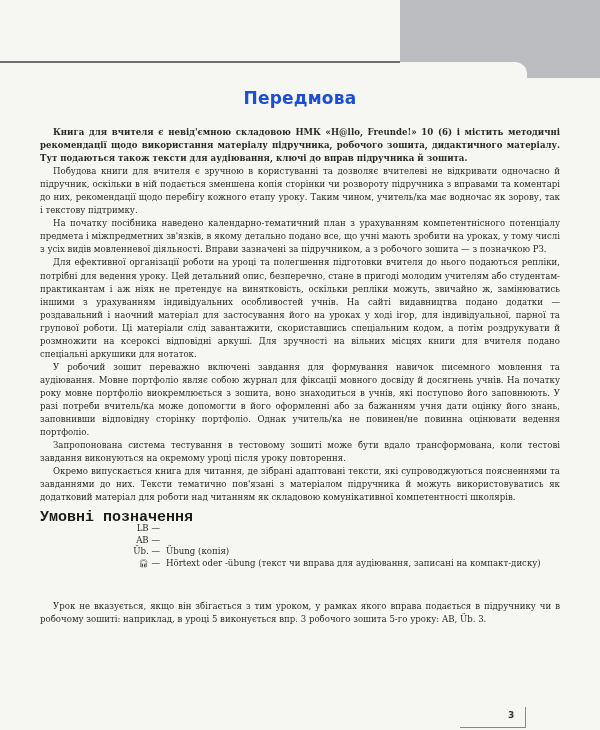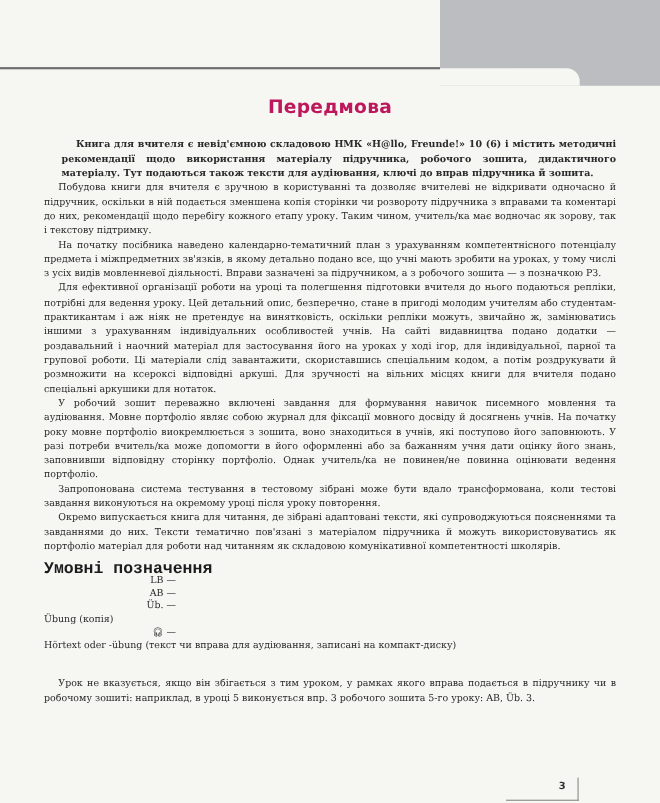--- a/index.html
+++ b/index.html
@@ -17,45 +17,45 @@
     position:absolute; left:400px; top:62px; width:127px; height:16px;
     background:#f6f6f3; border-top-right-radius:12px;
   }
   .header-line {
     position:absolute; left:0; top:61px; width:400px; height:2px;
     background:#6e6e70;
   }
   .page-title {
     position:absolute; top:88px; left:0; width:600px; text-align:center;
     font-family:"DejaVu Sans", sans-serif; font-weight:bold;
-    font-size:17px; color:#be185d; letter-spacing:0.2px;
+    font-size:17px; color:#1d4ed8; letter-spacing:0.2px;
   }
   .body-text {
     position:absolute; left:40px; top:126px; width:520px;
     font-size:8.6px; line-height:13.05px; text-align:justify;
   }
   .body-text p { margin:0; text-indent:13px; }
-  .body-text p.first { font-weight:bold;margin-left:16px; }
+  .body-text p.first { font-weight:bold; }
   .legend-title {
     position:absolute; left:40px; top:509px;
     font-family:Liberation Mono, monospace; font-weight:bold; font-size:15px; color:#1b1b1b;
   }
   .legend {
     position:absolute; left:40px; top:523px; width:520px;
     font-size:8.6px; line-height:11.6px;
   }
-  .legend-row { display:flex;flex-direction:column; }
+  .legend-row { display:flex; }
   .legend-key { width:126px; text-align:right; padding-right:6px; box-sizing:border-box; white-space:nowrap; }
   .legend-val { flex:1; }
   .headphones { font-family:"DejaVu Sans", sans-serif; font-size:8px; }
   .notes {
     position:absolute; left:40px; top:600px; width:520px;
     font-size:8.6px; line-height:13px; text-align:justify;
   }
-  .notes p { margin:16px 0 2px 0; text-indent:13px; }
+  .notes p { margin:0 0 2px 0; text-indent:13px; }
   .page-num {
     position:absolute; left:508px; top:710px;
     font-family:"DejaVu Sans", sans-serif; font-weight:bold; font-size:9px; color:#333;
   }
   .page-bracket-v { position:absolute; left:525px; top:707px; width:1px; height:21px; background:#888; }
   .page-bracket-h { position:absolute; left:460px; top:727px; width:66px; height:1px; background:#888; }
 </style>
 </head>
 <body>
 
@@ -64,22 +64,22 @@
 <div class="header-line"></div>
 
 <div class="page-title">Передмова</div>
 
 <div class="body-text">
   <p class="first">Книга для вчителя є невід'ємною складовою НМК «H@llo, Freunde!» 10 (6) і містить методичні рекомендації щодо використання матеріалу підручника, робочого зошита, дидактичного матеріалу. Тут подаються також тексти для аудіювання, ключі до вправ підручника й зошита.</p>
   <p>Побудова книги для вчителя є зручною в користуванні та дозволяє вчителеві не відкривати одночасно й підручник, оскільки в ній подається зменшена копія сторінки чи розвороту підручника з вправами та коментарі до них, рекомендації щодо перебігу кожного етапу уроку. Таким чином, учитель/ка має водночас як зорову, так і текстову підтримку.</p>
   <p>На початку посібника наведено календарно-тематичний план з урахуванням компетентнісного потенціалу предмета і міжпредметних зв'язків, в якому детально подано все, що учні мають зробити на уроках, у тому числі з усіх видів мовленневої діяльності. Вправи зазначені за підручником, а з робочого зошита — з позначкою РЗ.</p>
   <p>Для ефективної організації роботи на уроці та полегшення підготовки вчителя до нього подаються репліки, потрібні для ведення уроку. Цей детальний опис, безперечно, стане в пригоді молодим учителям або студентам-практикантам і аж ніяк не претендує на винятковість, оскільки репліки можуть, звичайно ж, замінюватись іншими з урахуванням індивідуальних особливостей учнів. На сайті видавництва подано додатки — роздавальний і наочний матеріал для застосування його на уроках у ході ігор, для індивідуальної, парної та групової роботи. Ці матеріали слід завантажити, скориставшись спеціальним кодом, а потім роздрукувати й розмножити на ксероксі відповідні аркуші. Для зручності на вільних місцях книги для вчителя подано спеціальні аркушики для нотаток.</p>
   <p>У робочий зошит переважно включені завдання для формування навичок писемного мовлення та аудіювання. Мовне портфоліо являє собою журнал для фіксації мовного досвіду й досягнень учнів. На початку року мовне портфоліо виокремлюється з зошита, воно знаходиться в учнів, які поступово його заповнюють. У разі потреби вчитель/ка може допомогти в його оформленні або за бажанням учня дати оцінку його знань, заповнивши відповідну сторінку портфоліо. Однак учитель/ка не повинен/не повинна оцінювати ведення портфоліо.</p>
-  <p>Запропонована система тестування в тестовому зібрані може бути вдало трансформована, коли тестові завдання виконуються на окремому уроці після уроку повторення.</p>
-  <p>Окремо випускається книга для читання, де зібрані адаптовані тексти, які супроводжуються поясненнями та завданнями до них. Тексти тематично пов'язані з матеріалом підручника й можуть використовуватись як портфоліо матеріал для роботи над читанням як складовою комунікативної компетентності школярів.</p>
+  <p>Запропонована система тестування в тестовому зошиті може бути вдало трансформована, коли тестові завдання виконуються на окремому уроці після уроку повторення.</p>
+  <p>Окремо випускається книга для читання, де зібрані адаптовані тексти, які супроводжуються поясненнями та завданнями до них. Тексти тематично пов'язані з матеріалом підручника й можуть використовуватись як додатковий матеріал для роботи над читанням як складовою комунікативної компетентності школярів.</p>
 </div>
 
 <div class="legend-title">Умовні позначення</div>
 
 <div class="legend">
   <div class="legend-row">
     <div class="legend-key">LB —</div>
   </div>
   <div class="legend-row">
     <div class="legend-key">AB —</div>

